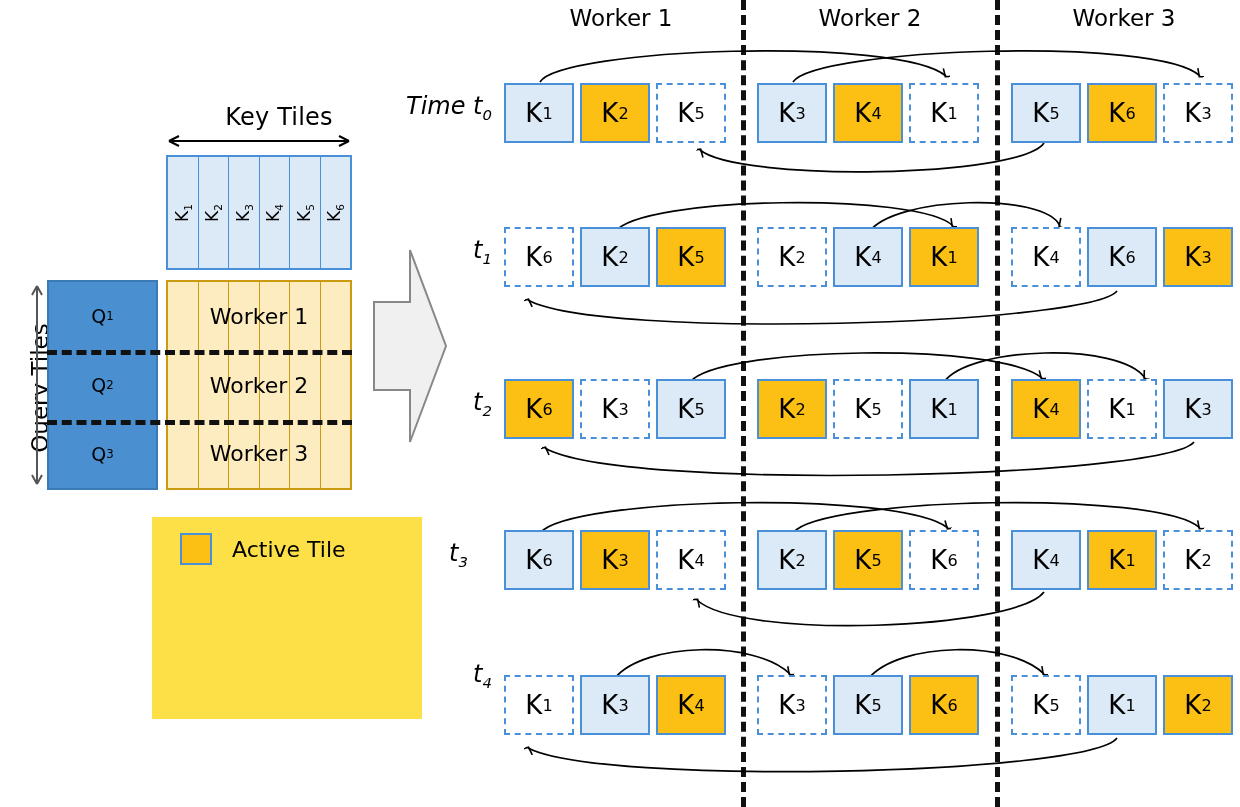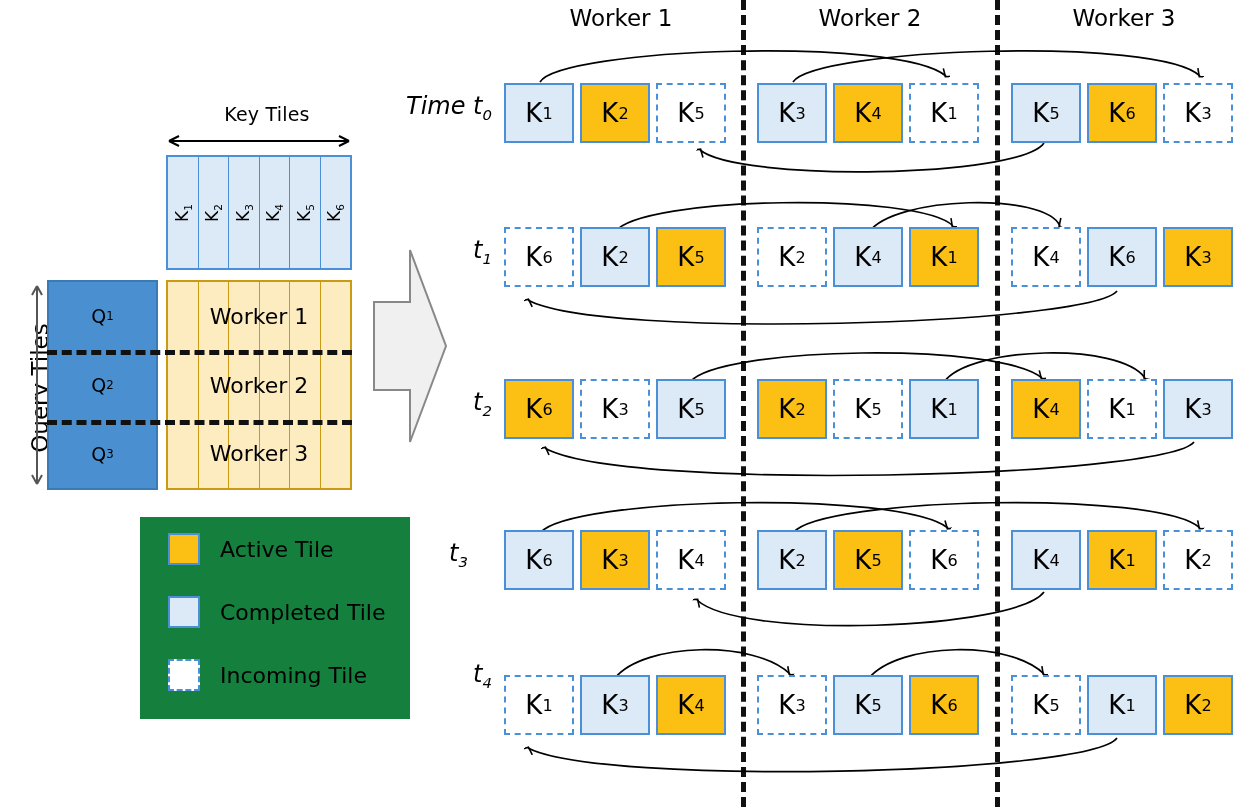--- a/index.html
+++ b/index.html
@@ -1,22 +1,22 @@
 <!DOCTYPE html>
 <html><head>
 <meta charset="utf-8">
 <style>
   html,body{margin:0;padding:0;background:#fff;}
   body{width:1240px;height:807px;position:relative;overflow:hidden;
        font-family:"DejaVu Sans","Liberation Sans",sans-serif;color:#000;}
   .stage{position:absolute;left:0;top:0;width:1240px;height:807px;}
 
   
-  .keytiles-label{position:absolute;left:172px;top:103px;width:190px;text-align:center;
-                  font-size:19px;letter-spacing:.2px;}
+  .keytiles-label{position:absolute;left:184px;top:103px;width:190px;text-align:center;
+                  font-size:24px;letter-spacing:.2px;}
   .keytiles-arrow{position:absolute;left:163px;top:133px;width:192px;height:16px;}
   .keybox{position:absolute;left:166px;top:155px;width:186px;height:115px;
           background:#dce9f7;border:2px solid #4a90d9;box-sizing:border-box;display:flex;}
   .keybox .kcell{flex:1;border-right:1px solid #4a90d9;position:relative;}
   .keybox .kcell:last-child{border-right:none;}
   .keybox .kcell span{position:absolute;left:50%;top:50%;
         transform:translate(-50%,-50%) rotate(-90deg);font-size:17px;white-space:nowrap;}
 
   .qbox{position:absolute;left:47px;top:280px;width:111px;height:210px;
         background:#4a8fcf;border:2px solid #3a7ab5;box-sizing:border-box;
@@ -31,21 +31,21 @@
   .wbox .wrows .wr{flex:1;display:flex;align-items:center;justify-content:center;
         font-size:22px;position:relative;z-index:2;}
   .dashrow{position:absolute;left:47px;height:0;border-top:5px dashed #111;width:305px;}
   .querytiles-label{position:absolute;left:-60px;top:375px;width:200px;text-align:center;
         transform:rotate(-90deg);font-size:23px;}
   .qt-arrow{position:absolute;left:30px;top:281px;width:14px;height:208px;}
 
   .bigarrow{position:absolute;left:370px;top:246px;width:80px;height:200px;}
 
   
-  .legend{position:absolute;left:140px;top:517px;width:270px;height:202px;background:#15803d;}
+  .legend{position:absolute;left:152px;top:517px;width:270px;height:202px;background:#fde047;}
   .legend .row{position:absolute;left:28px;display:flex;align-items:center;gap:20px;}
   .legend .sw{width:32px;height:32px;box-sizing:border-box;}
   .sw.active{background:#fcbf13;border:2px solid #4a90d9;}
   .sw.completed{background:#dce9f7;border:2px solid #4a90d9;}
   .sw.incoming{background:#fff;border:2px dashed #4a90d9;}
   .legend .lt{font-size:22px;white-space:nowrap;}
 
   
   .whdr{position:absolute;font-size:23px;text-align:center;width:200px;}
   .vsep{position:absolute;width:0;border-left:5px dashed #111;top:0;height:807px;}
@@ -127,28 +127,20 @@
 
   <svg class="bigarrow" viewBox="0 0 80 200">
     <polygon points="4,56 40,56 40,4 76,100 40,196 40,144 4,144" fill="#f0f0f0" stroke="#888" stroke-width="2" stroke-linejoin="miter"></polygon>
   </svg>
 
   <div class="legend">
     <div class="row" style="top:16px;">
       <div class="sw active"></div>
       <div class="lt">Active Tile</div>
     </div>
-    <div class="row" style="top:79px;">
-      <div class="sw completed"></div>
-      <div class="lt">Completed Tile</div>
-    </div>
-    <div class="row" style="top:142px;">
-      <div class="sw incoming"></div>
-      <div class="lt">Incoming Tile</div>
-    </div>
   </div>
 
   <div class="whdr" style="left:521px;top:5px;">Worker 1</div>
   <div class="whdr" style="left:770px;top:5px;">Worker 2</div>
   <div class="whdr" style="left:1024px;top:5px;">Worker 3</div>
 
   <div class="vsep" style="left:741px;"></div>
   <div class="vsep" style="left:995px;"></div>
 
   <svg class="flows" viewBox="0 0 1240 807">

